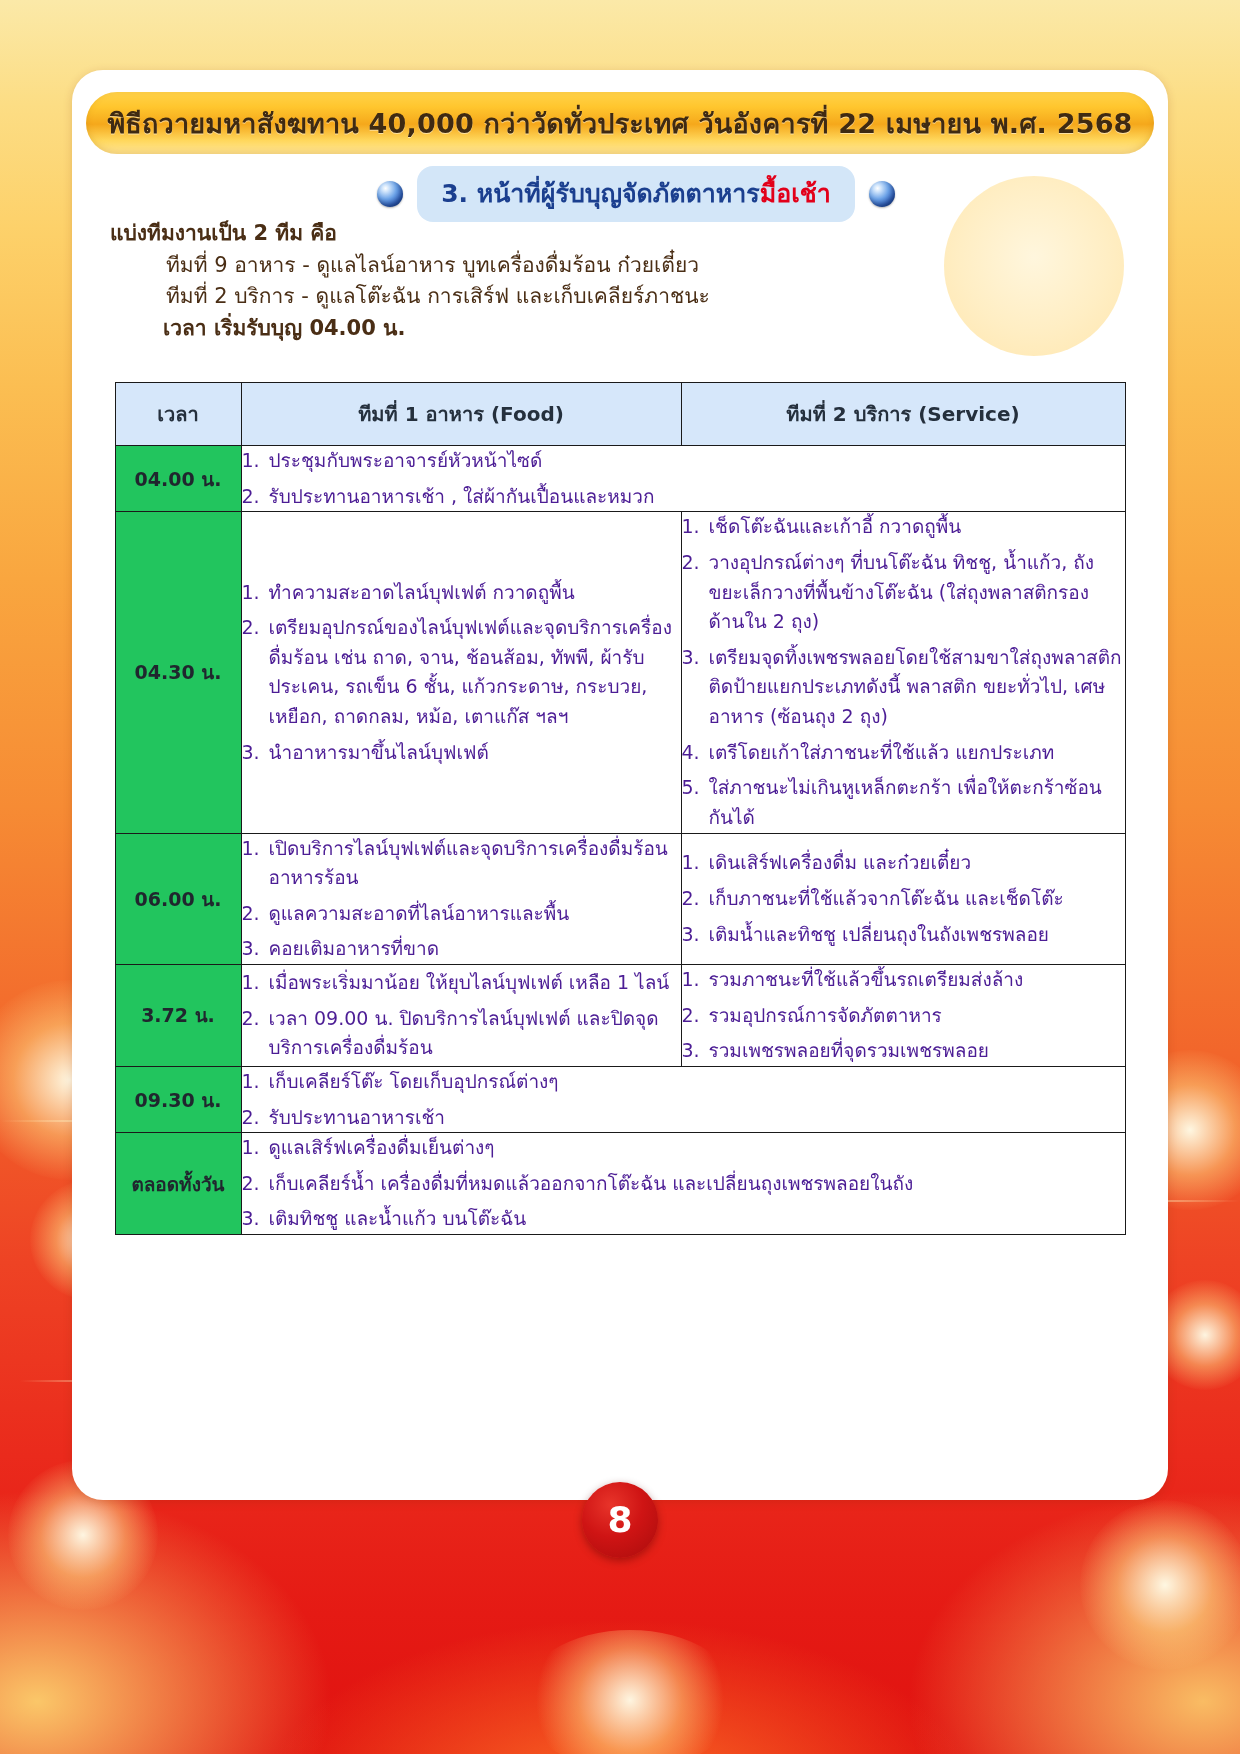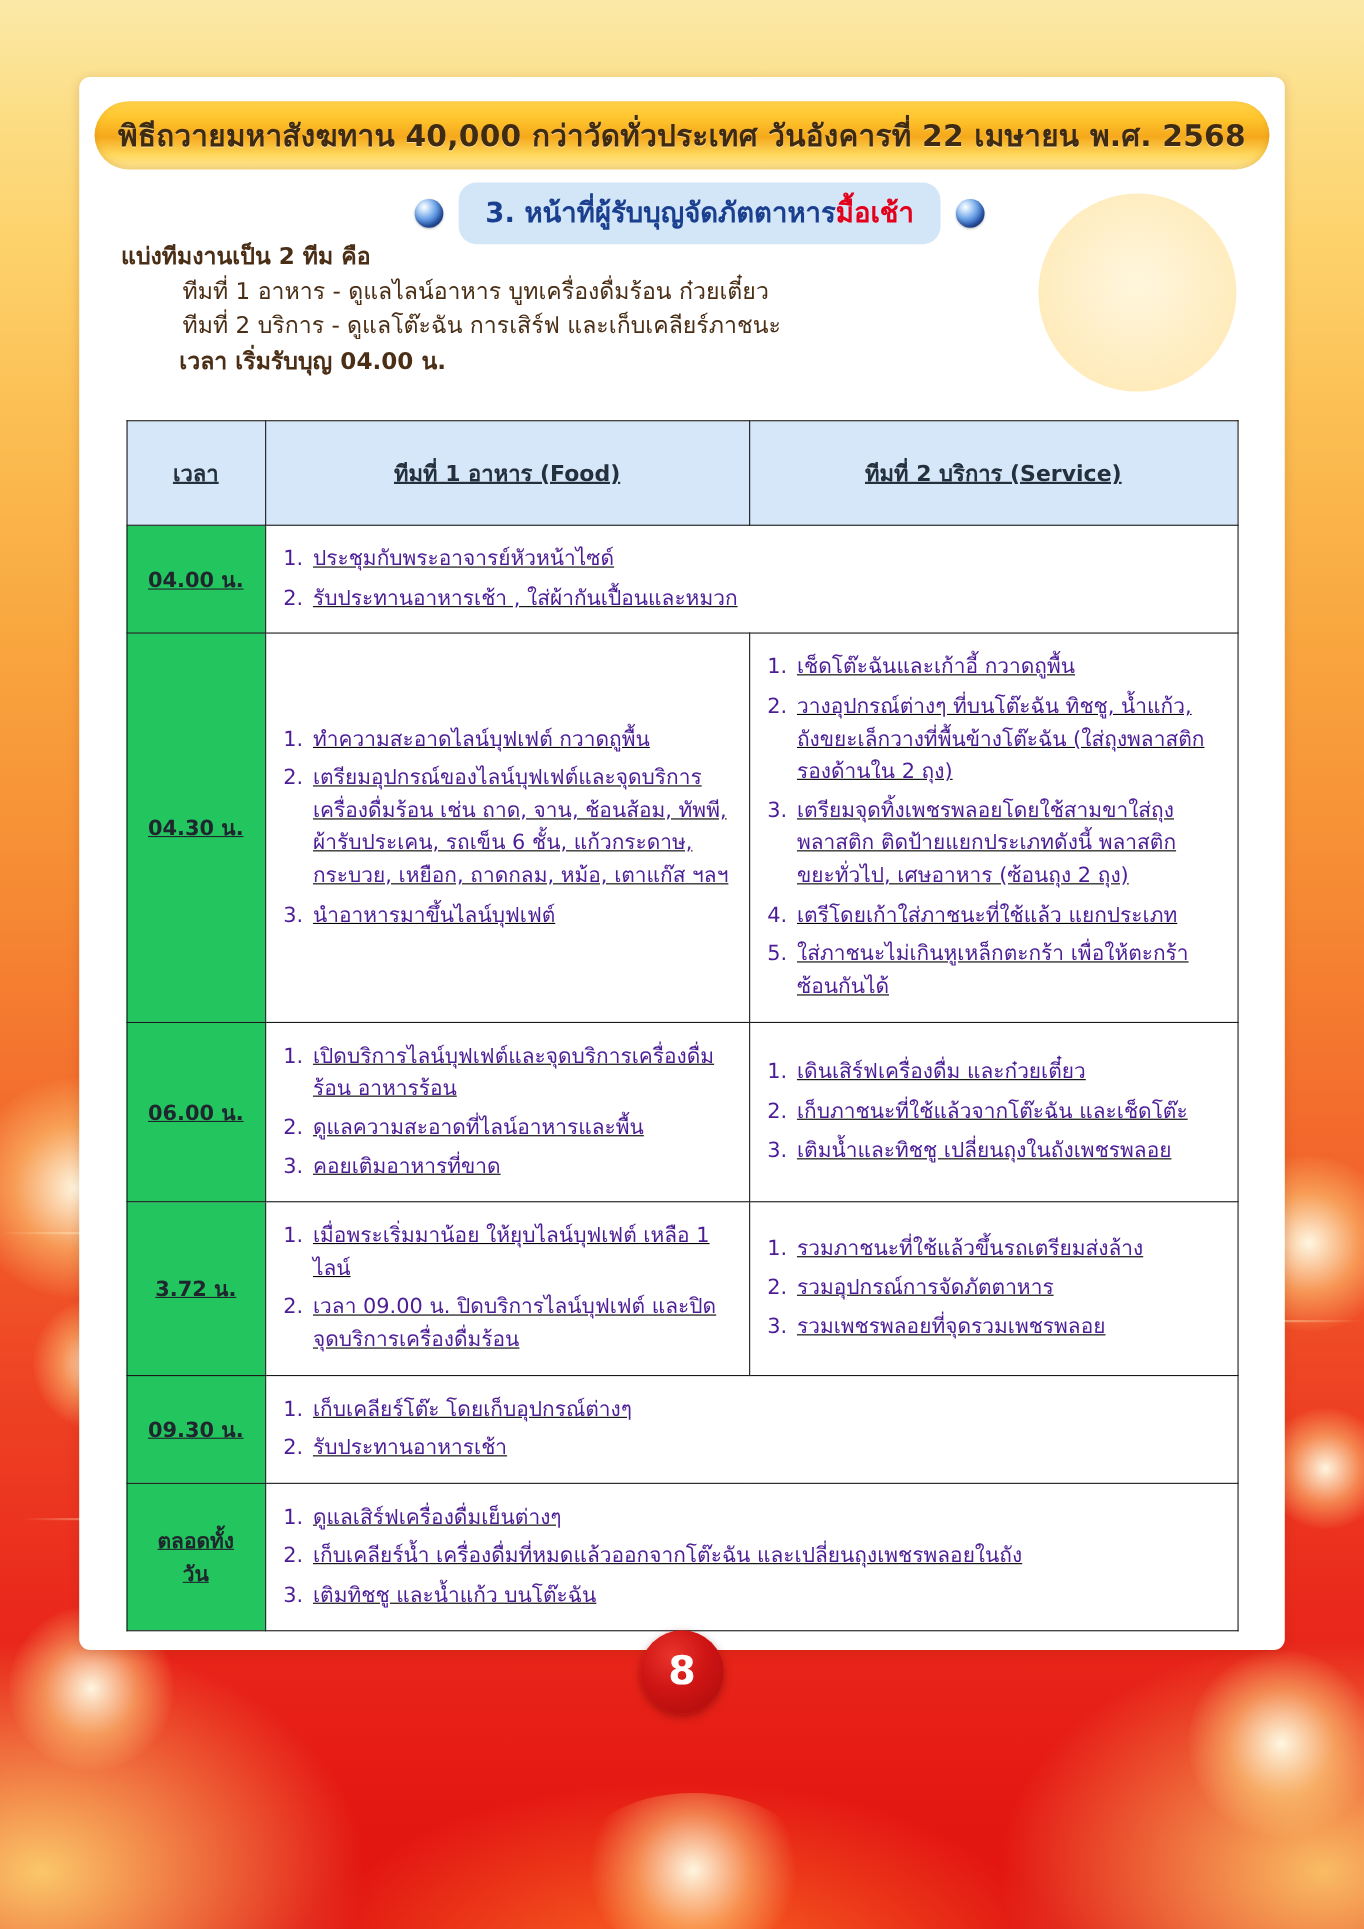--- a/index.html
+++ b/index.html
@@ -51,21 +51,21 @@
   }
 
   
   .card {
     position: absolute;
     left: 72px;
     top: 70px;
     width: 1096px;
     height: 1430px;
     background: #ffffff;
-    border-radius: 10px;
+    border-radius: 31px;
     box-shadow: 0 2px 10px rgba(120,40,0,0.18);
     overflow: hidden;
   }
 
   
   .banner {
     position: absolute;
     left: 14px;
     top: 22px;
     width: 1068px;
@@ -173,22 +173,21 @@
   table.schedule {
     border-collapse: collapse;
     width: 1010px;
     margin: 0 auto;
     table-layout: fixed;
   }
   table.schedule th,
   table.schedule td {
     border: 1.5px solid #1a1a1a;
     vertical-align: middle;
-    padding: 16px;
-    text-decoration: underline;
+    padding: 0;
   }
   table.schedule thead th {
     background: #d6e7fa;
     height: 62px;
     font-size: 20px;
     font-weight: bold;
     color: #25303d;
     text-align: center;
   }
   col.c-time  { width: 126px; }
@@ -282,21 +281,21 @@
   <div class="subtitle-row">
     <span class="marble"></span>
     <div class="subtitle-pill">
       <span>3. หน้าที่ผู้รับบุญจัดภัตตาหาร</span><span class="accent">มื้อเช้า</span>
     </div>
     <span class="marble"></span>
   </div>
 
   <div class="intro">
     <div class="intro-line lead">แบ่งทีมงานเป็น 2 ทีม คือ</div>
-    <div class="intro-line indent">ทีมที่ 1 อาหาร - ดูแลไลน์อาหาร บูทเครื่องดื่มร้อน ก๋วยเตี๋ยว</div>
+    <div class="intro-line indent">ทีมที่ 9 อาหาร - ดูแลไลน์อาหาร บูทเครื่องดื่มร้อน ก๋วยเตี๋ยว</div>
     <div class="intro-line indent">ทีมที่ 2 บริการ - ดูแลโต๊ะฉัน การเสิร์ฟ และเก็บเคลียร์ภาชนะ</div>
     <div class="intro-line time">เวลา เริ่มรับบุญ 04.00 น.</div>
   </div>
 
   <div class="illustration">
     <div class="illus-halo"></div>
     <svg viewBox="0 0 210 215" width="210" height="215">
 
       <ellipse cx="97" cy="30" rx="36" ry="16" fill="#ffffff" stroke="#b9b9c2" stroke-width="1.6"></ellipse>
       <path d="M63 32 q34 16 68 0 l2 10 q-36 16 -72 0 z" fill="#f2f2f6" stroke="#b9b9c2" stroke-width="1.4"></path>

